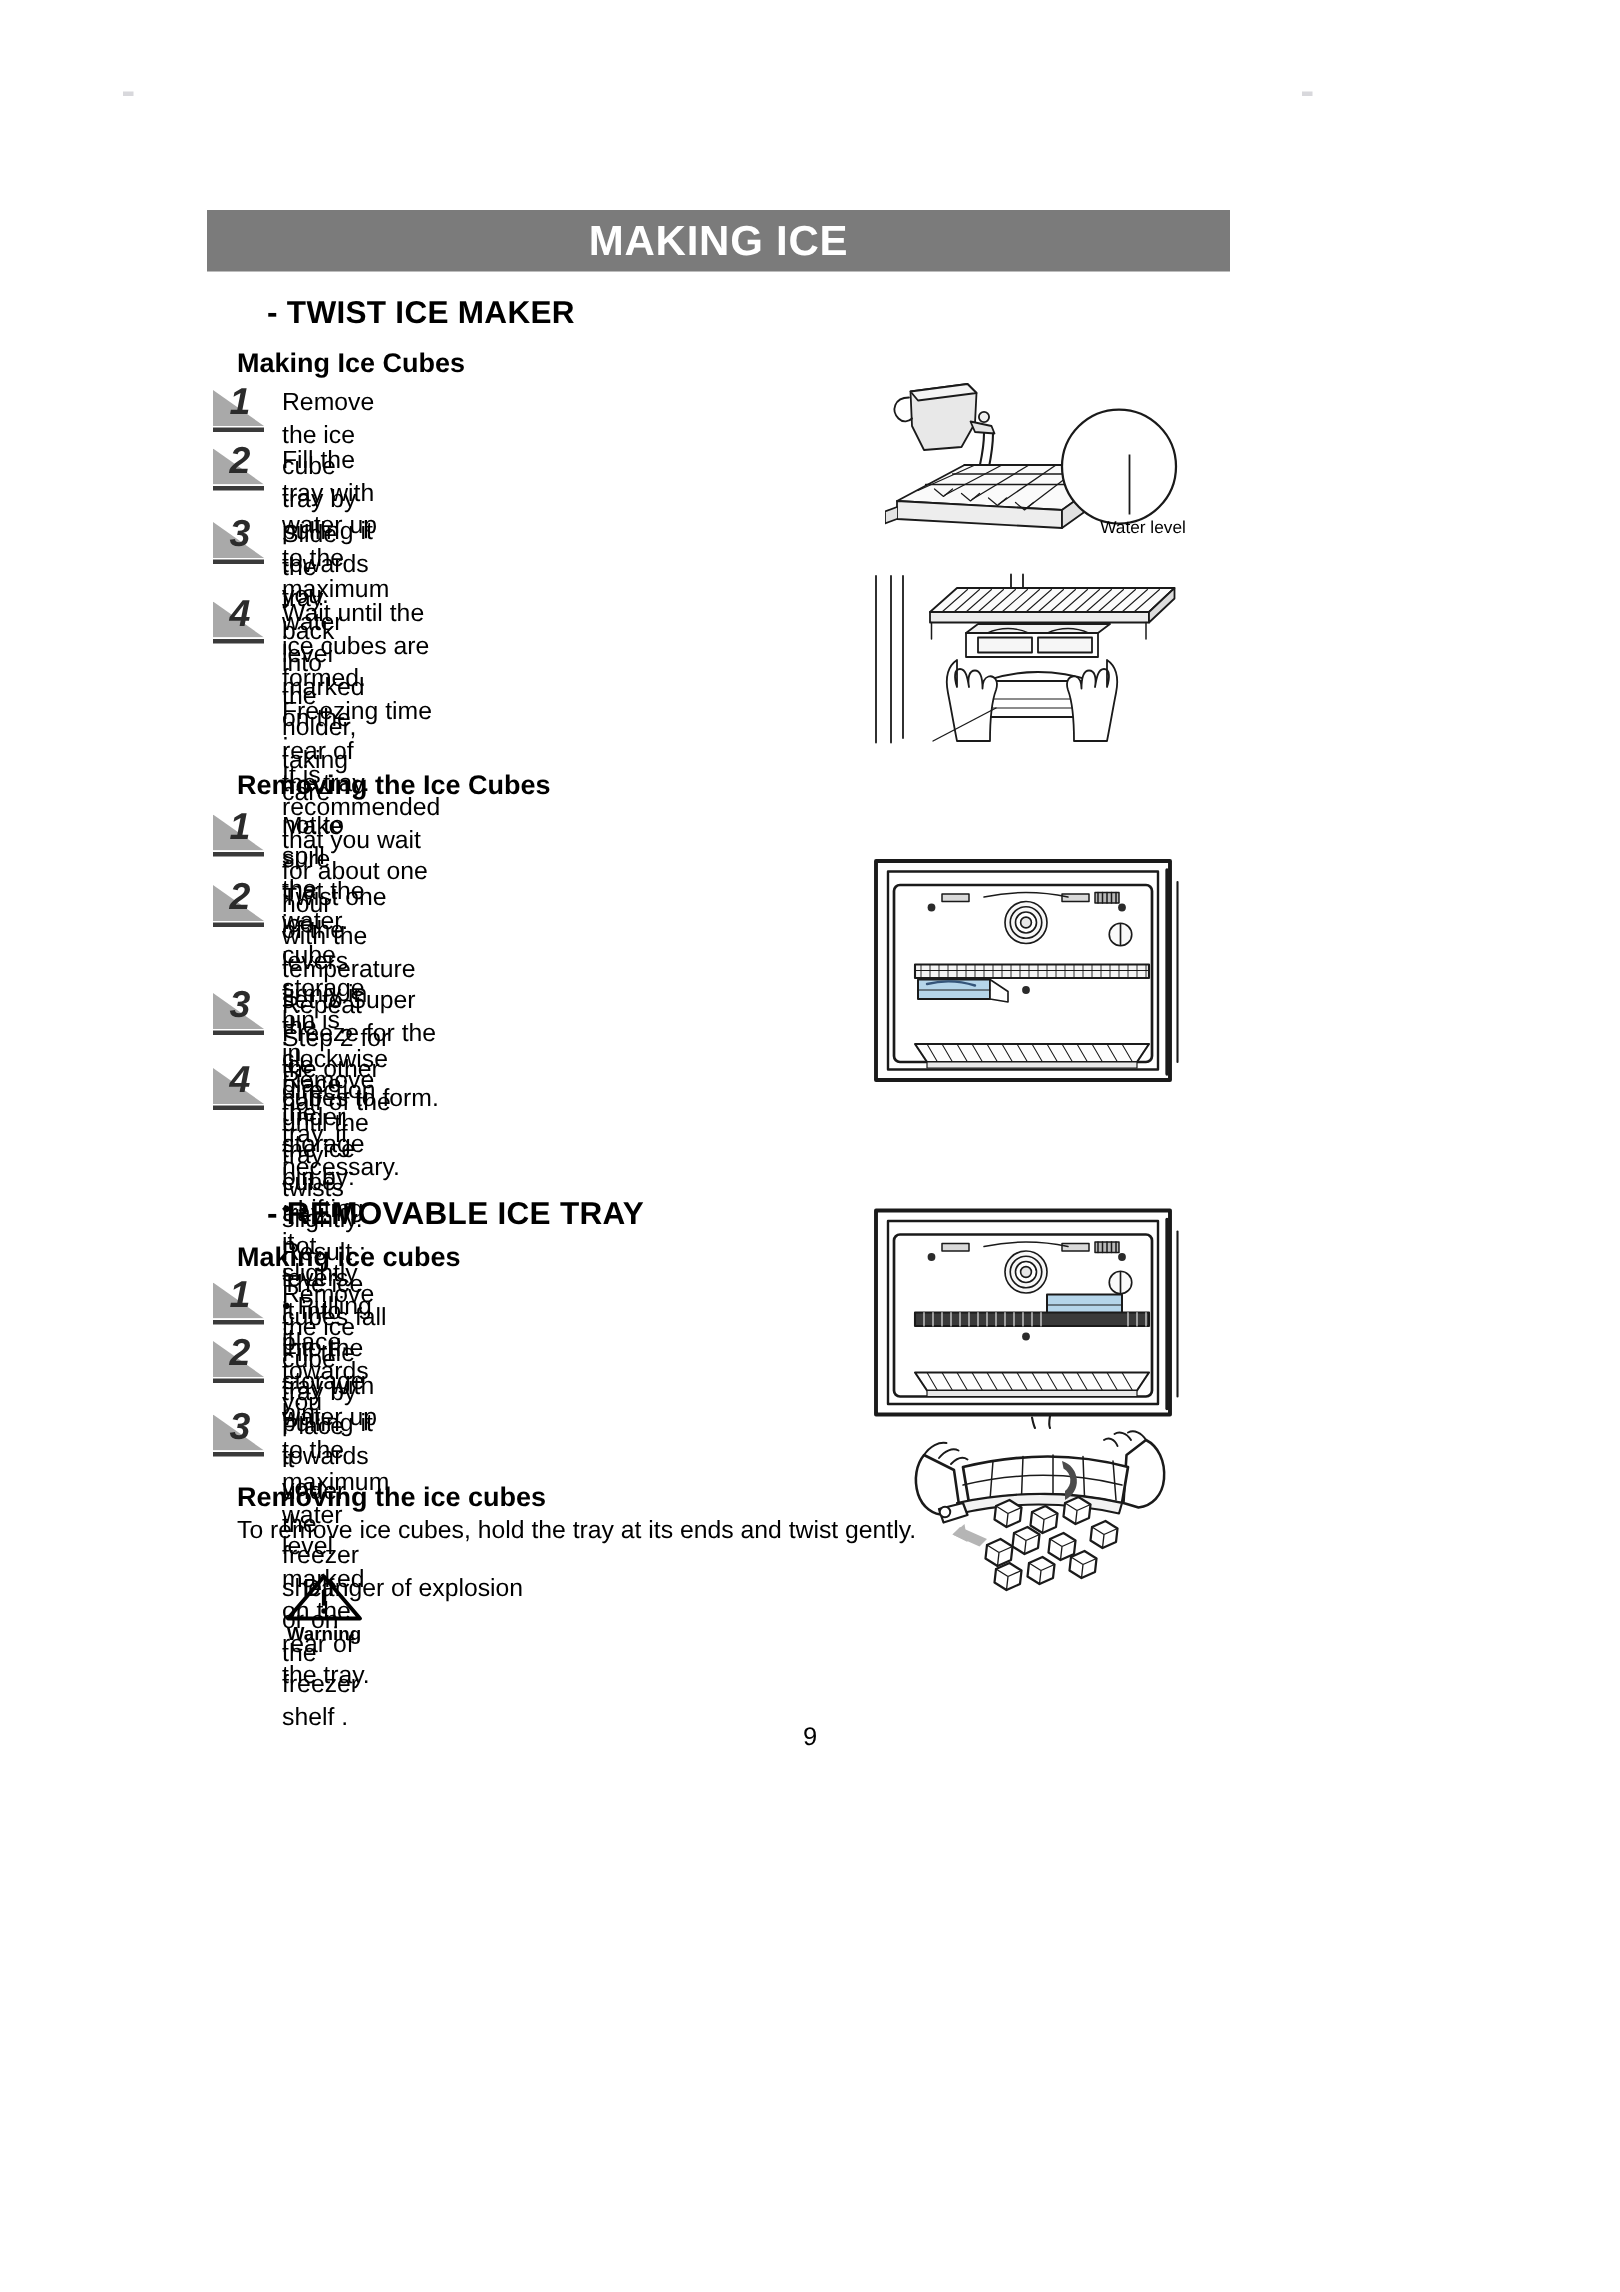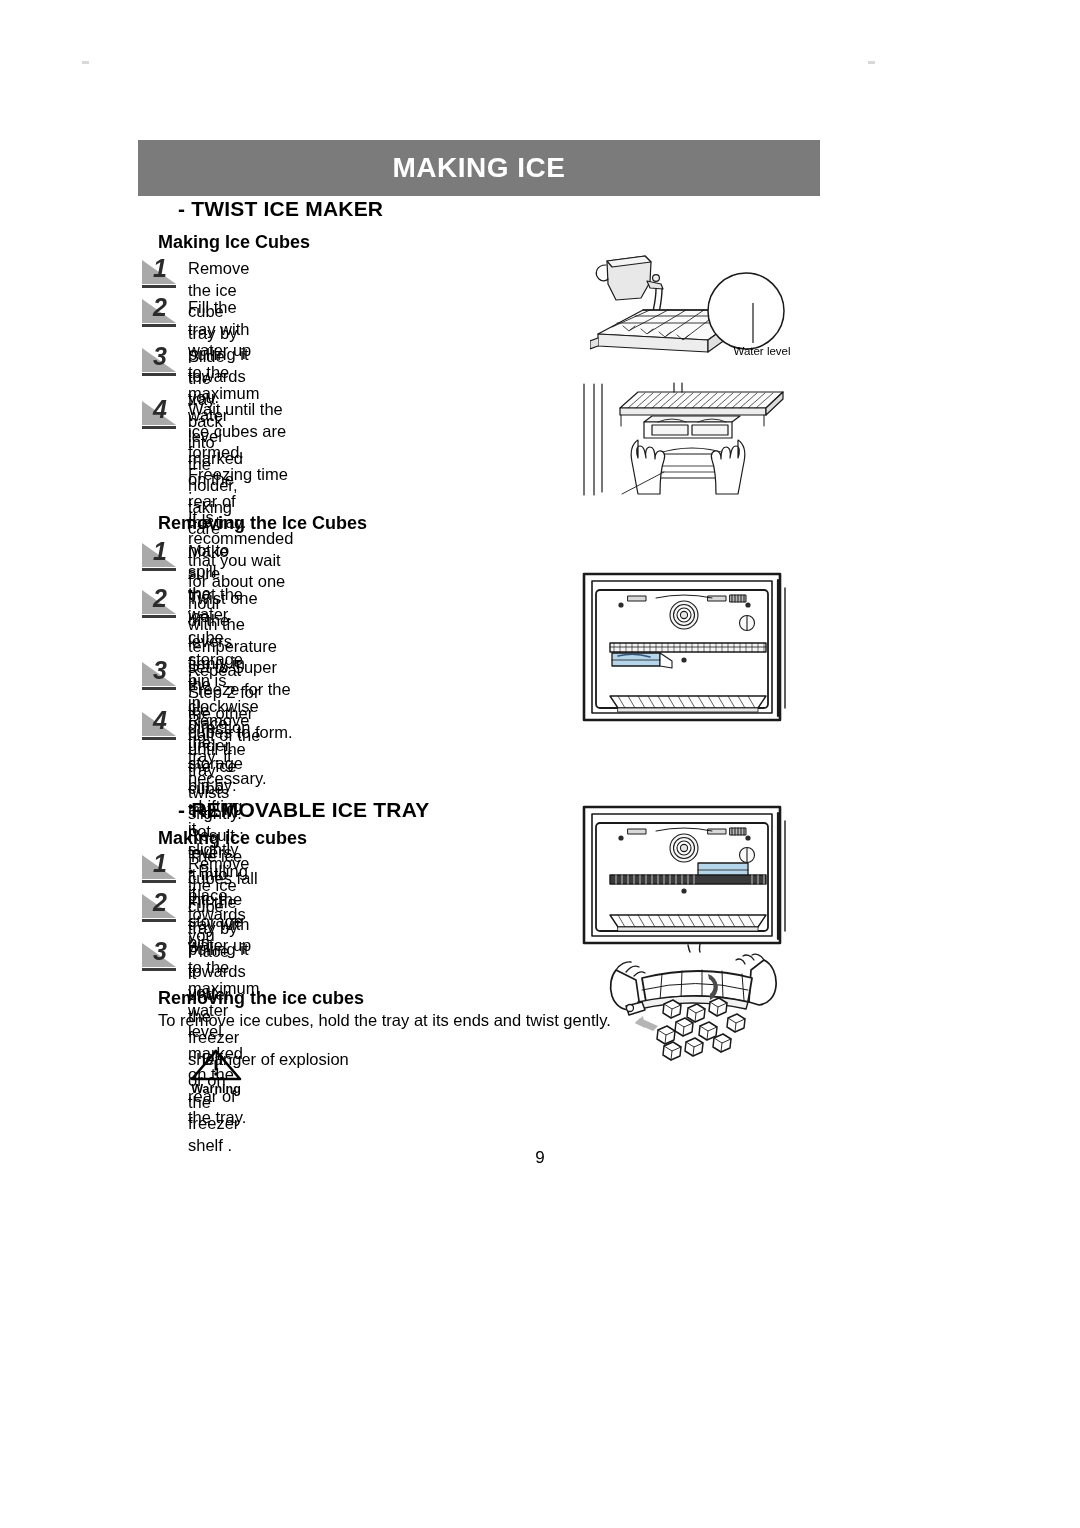--- a/index.html
+++ b/index.html
@@ -30,21 +30,21 @@
   }
   .regmark.tl { left: 82px;  top: 61px; }
   .regmark.tr { left: 868px; top: 61px; }
 
   
   .header-bar {
     position: absolute;
     left: 138px;
     top: 140px;
     width: 682px;
-    height: 56px;
+    height: 41px;
     background: #7b7b7b;
     display: flex;
     align-items: center;
     justify-content: center;
   }
   .header-bar .title {
     color: #ffffff;
     font-size: 28px;
     font-weight: bold;
     letter-spacing: 0.5px;

